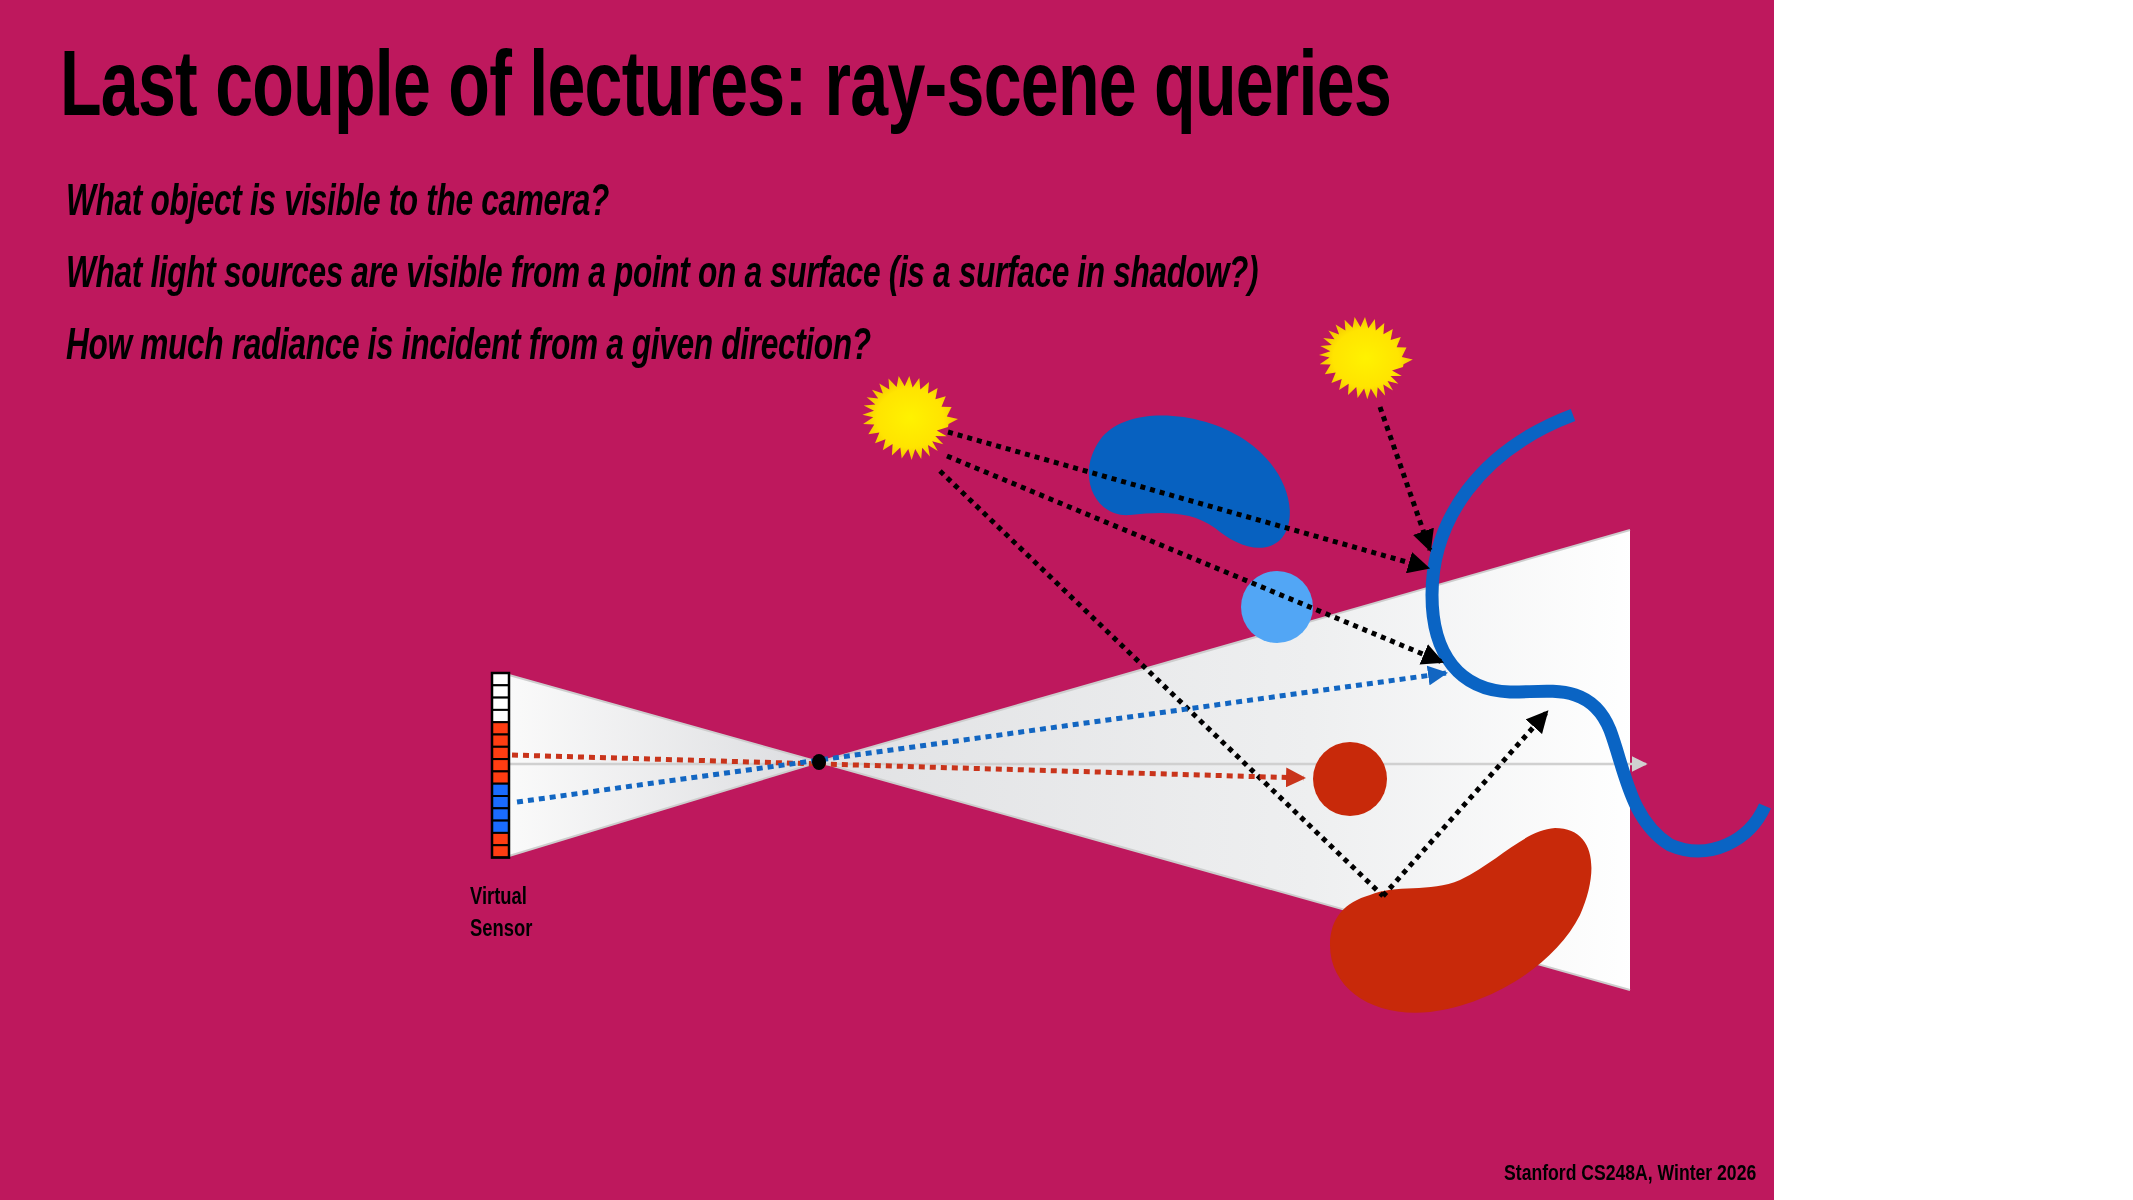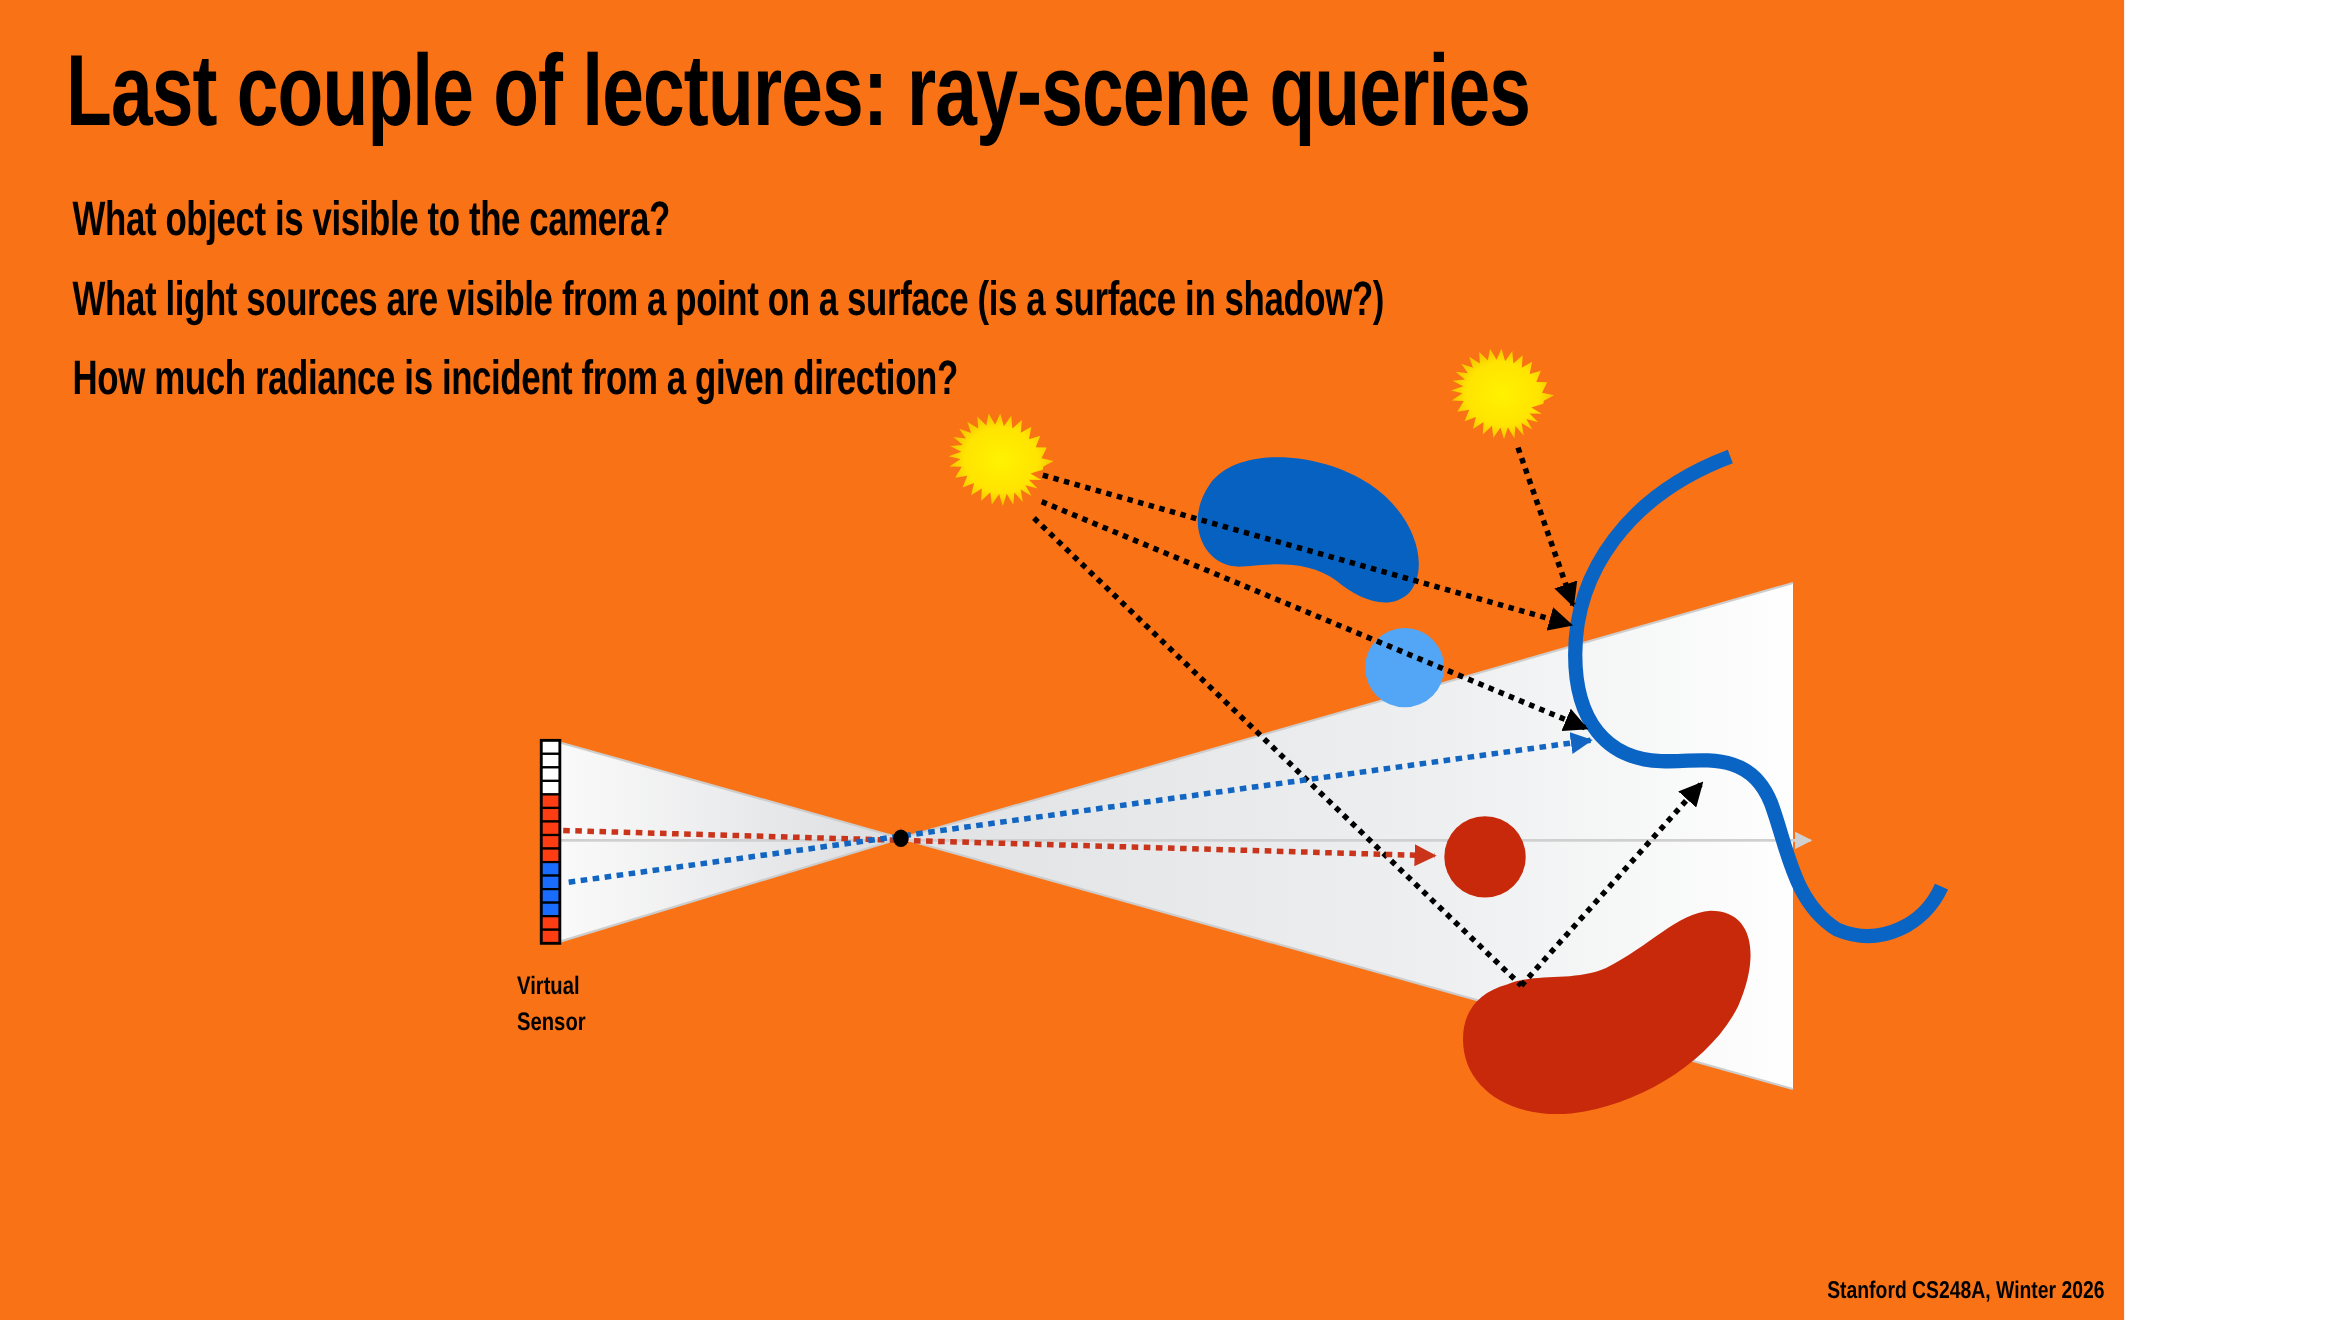--- a/index.html
+++ b/index.html
@@ -1,24 +1,24 @@
 <!DOCTYPE html>
 <html><head>
 <meta charset="utf-8">
 <style>
   html, body { margin: 0; padding: 0; background: #ffffff; }
   body { width: 2133px; height: 1200px; position: relative; overflow: hidden; }
-  .slide { position: absolute; left: 0; top: 0; width: 1931px; height: 1200px; background: #f97316; }
+  .slide { position: absolute; left: 0; top: 0; width: 1774px; height: 1200px; background: #be185d; }
   .title {
     position: absolute; left: 60px; top: 28px;
     font-family: "Liberation Sans", sans-serif; font-weight: bold;
     font-size: 92px; line-height: 110px; color: #000; white-space: nowrap;
     transform-origin: 0 0; transform: scaleX(0.74); letter-spacing: -1px;
   }
-  .bullets { position: absolute; left: 66px; top: 164px; }
+  .bullets { position: absolute; left: 66px; top: 164px; font-style: italic; }
   .bullet {
     font-family: "Liberation Sans", sans-serif; font-weight: bold;
     font-size: 44px; line-height: 72px; color: #000; white-space: nowrap;
     transform-origin: 0 0; transform: scaleX(0.72); letter-spacing: -0.5px;
     height: 72px;
   }
   .diagram { position: absolute; left: 0; top: 0; width: 2133px; height: 1200px; }
   .sensor-label {
     position: absolute; left: 470px; top: 880px; width: 62px;
     font-family: "Liberation Sans", sans-serif; font-weight: bold;

